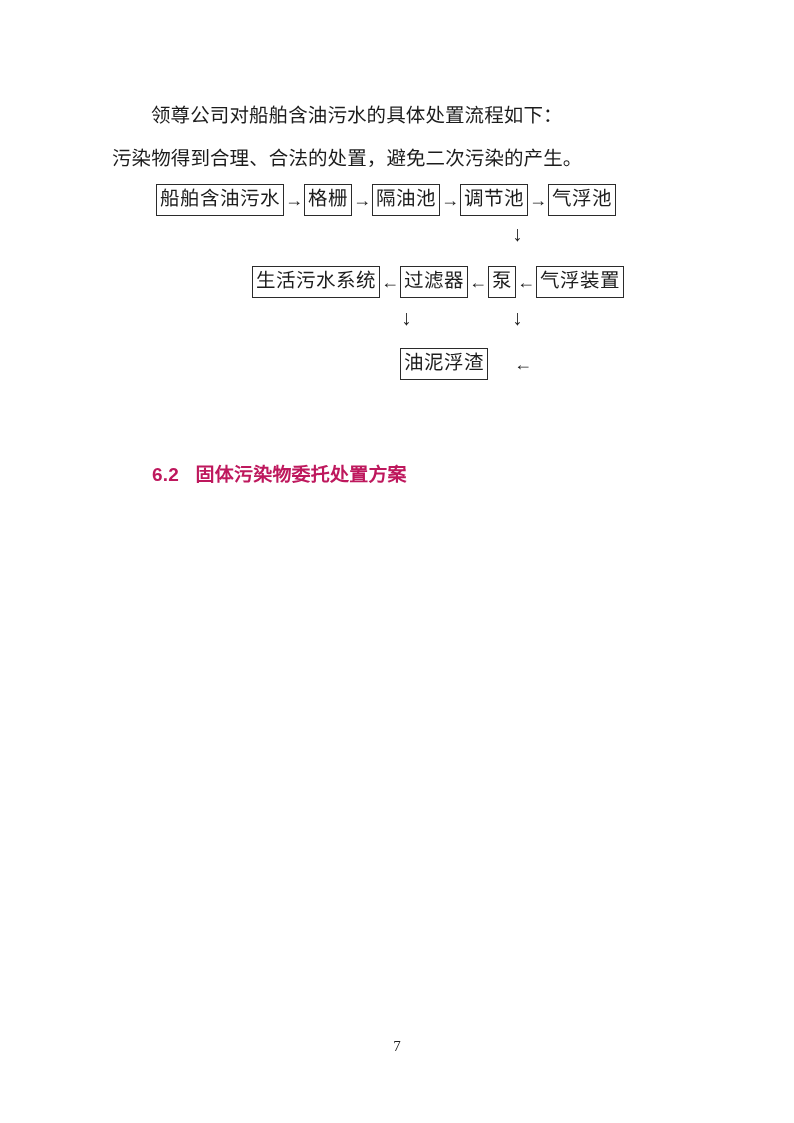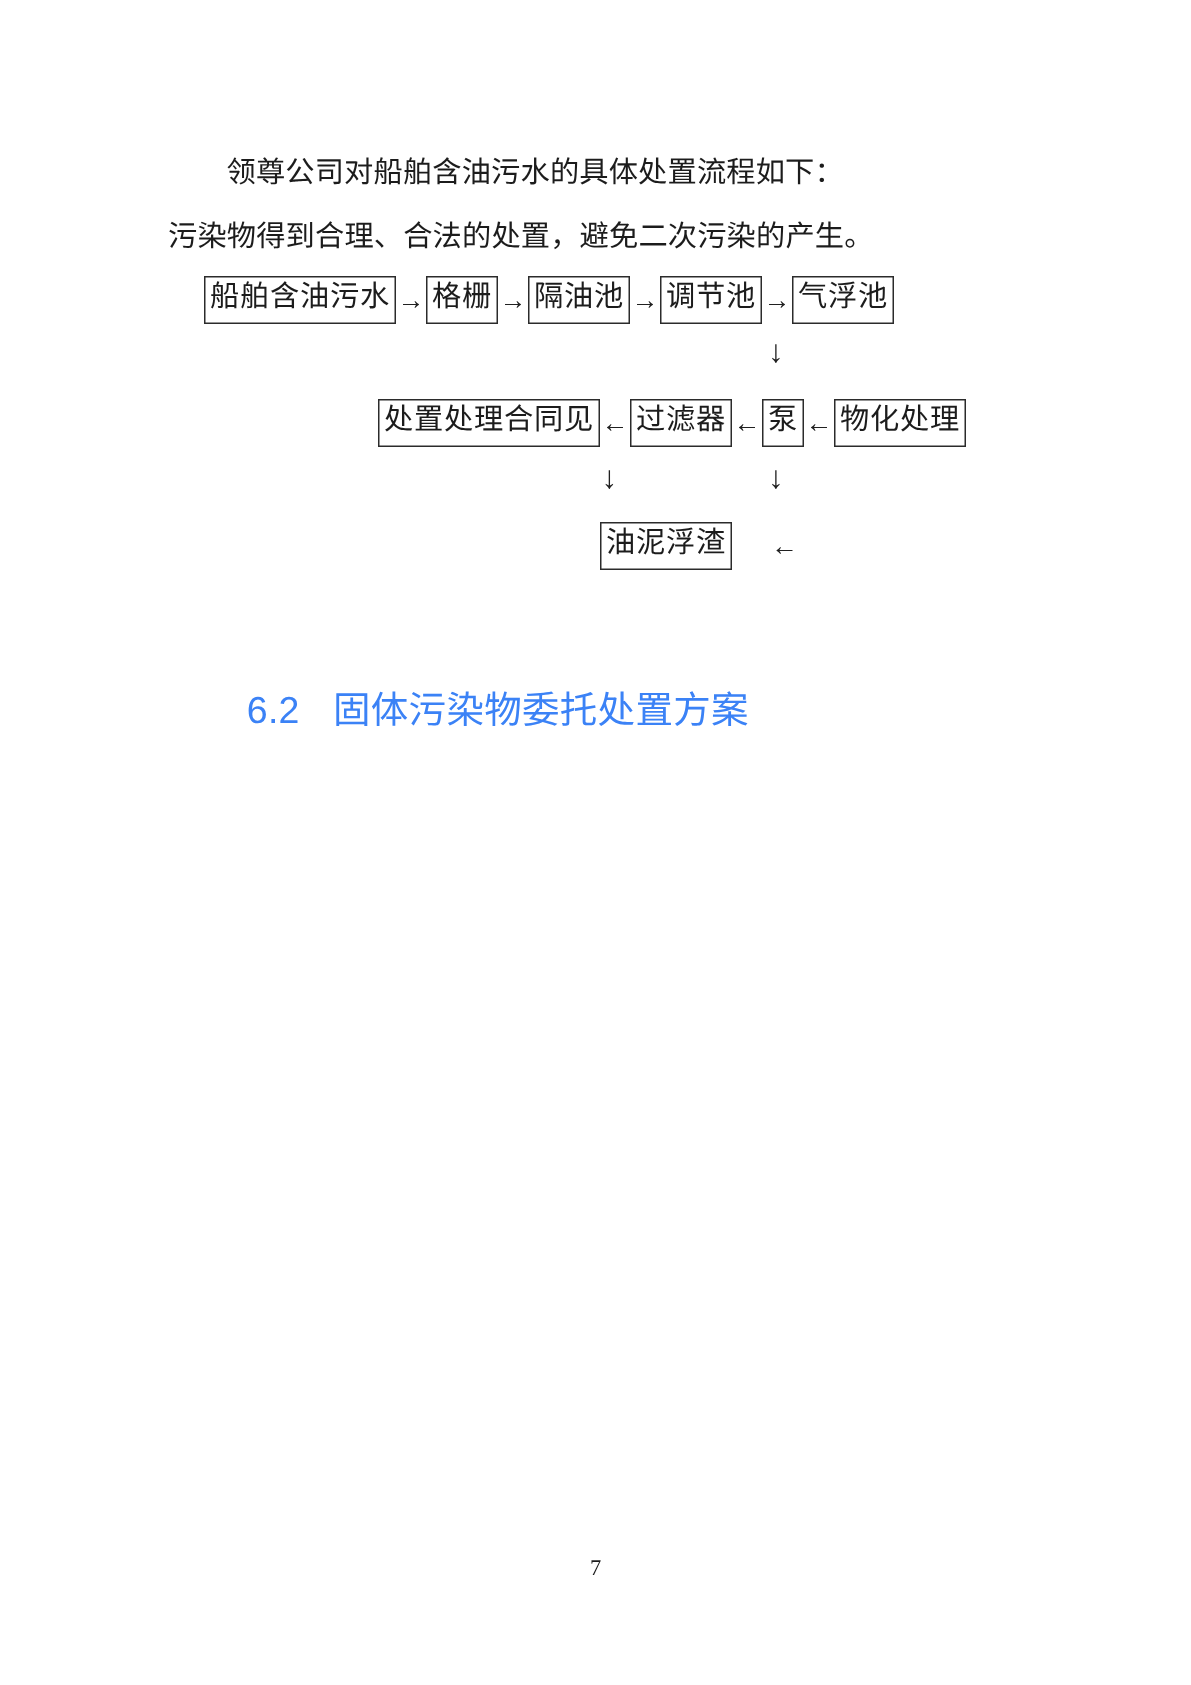--- a/index.html
+++ b/index.html
@@ -38,26 +38,26 @@
     margin: 0;
     color: #1c1c1c;
   }
   .para.indent {
     text-indent: 2em;
   }
 
   
   .heading {
     font-family: "Liberation Sans", "DejaVu Sans", sans-serif;
-    font-weight: normal;
-    font-size: 25px;
+    font-weight: bold;
+    font-size: 19px;
     line-height: 43px;
     margin: 0;
     padding-left: 2.1em;
-    color: #3b82f6;
+    color: #be185d;
     letter-spacing: 0.2px;
   }
   .heading .num {
     display: inline-block;
     min-width: 2.3em;
   }
 
   
   .flowchart {
     position: relative;
@@ -92,21 +92,21 @@
   .fc-arrow.plain {
     padding: 0 0 0 26px;
   }
   .v-arrow {
     position: absolute;
     font-size: 21px;
     line-height: 1;
     color: #202020;
   }
 
-  .row1 { left: 24px; top: 0px; }
+  .row1 { left: 44px; top: 0px; }
   .row2 { left: 140px; top: 82px; }
   .row3 { left: 288px; top: 164px; }
 
   .varrow-a { left: 400px; top: 40px; }
   .varrow-b { left: 289px; top: 124px; }
   .varrow-c { left: 400px; top: 124px; }
 
   
   .page-number {
     position: absolute;
@@ -143,27 +143,27 @@
         <span class="fc-box">隔油池</span>
         <span class="fc-arrow">→</span>
         <span class="fc-box">调节池</span>
         <span class="fc-arrow">→</span>
         <span class="fc-box">气浮池</span>
       </div>
 
       <span class="v-arrow varrow-a">↓</span>
 
       <div class="flow-row row2">
-        <span class="fc-box">处置处理合同见</span>
+        <span class="fc-box">生活污水系统</span>
         <span class="fc-arrow">←</span>
         <span class="fc-box">过滤器</span>
         <span class="fc-arrow">←</span>
         <span class="fc-box">泵</span>
         <span class="fc-arrow">←</span>
-        <span class="fc-box">物化处理</span>
+        <span class="fc-box">气浮装置</span>
       </div>
 
       <span class="v-arrow varrow-b">↓</span>
       <span class="v-arrow varrow-c">↓</span>
 
       <div class="flow-row row3">
         <span class="fc-box">油泥浮渣</span>
         <span class="fc-arrow plain">←</span>
       </div>
 

